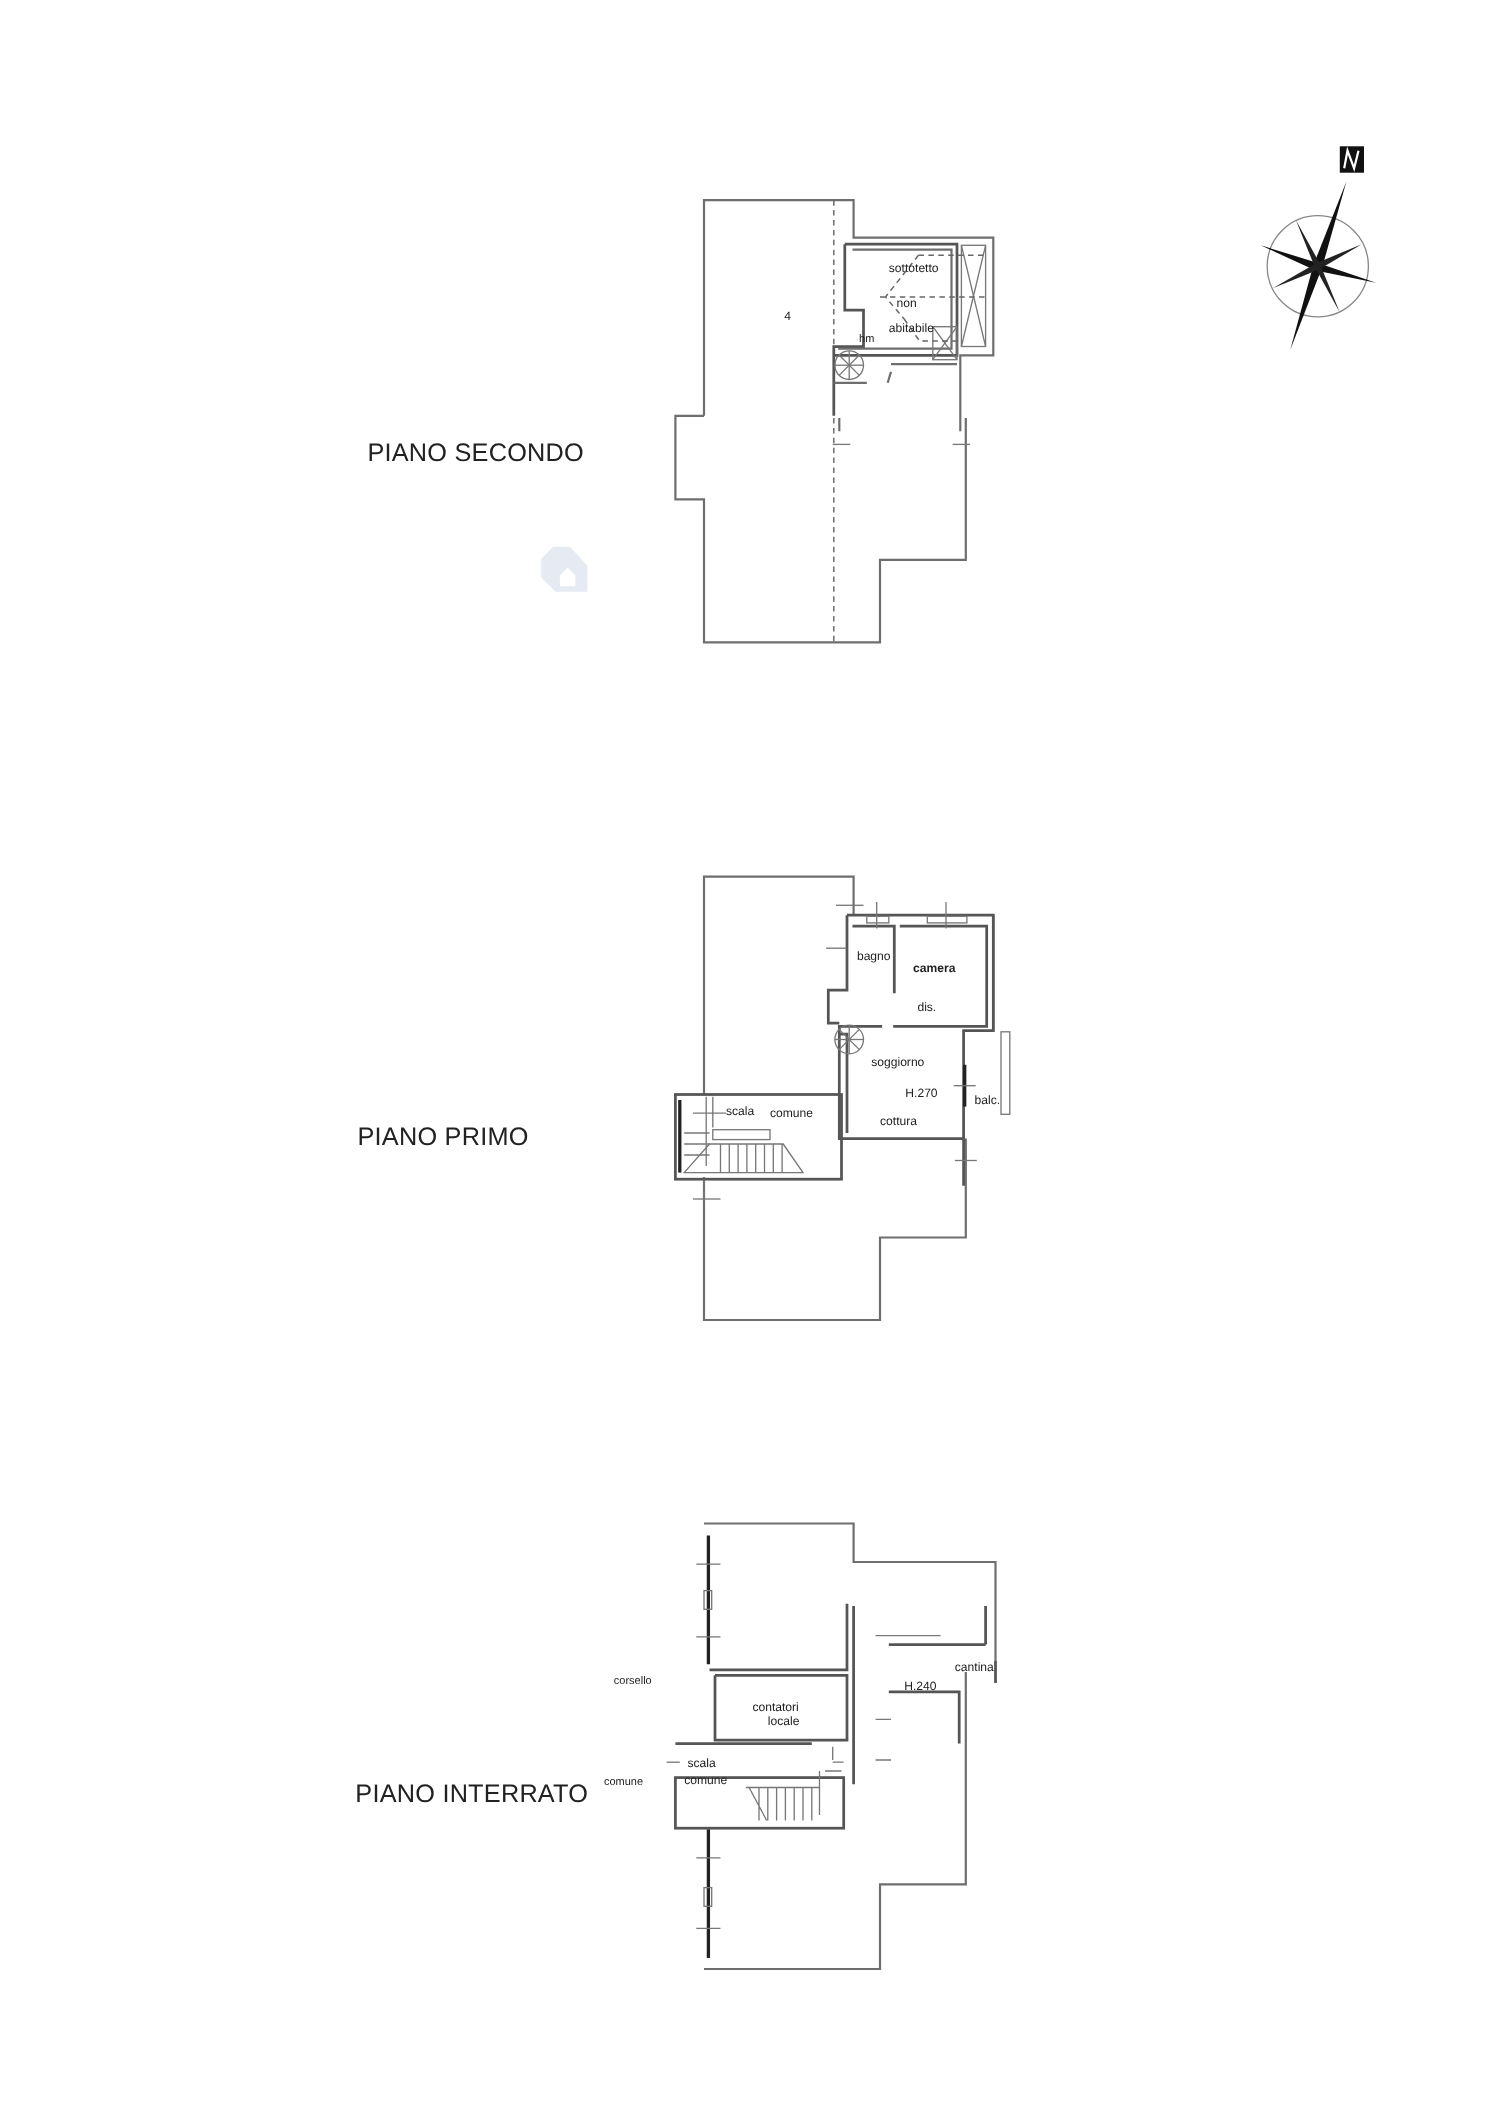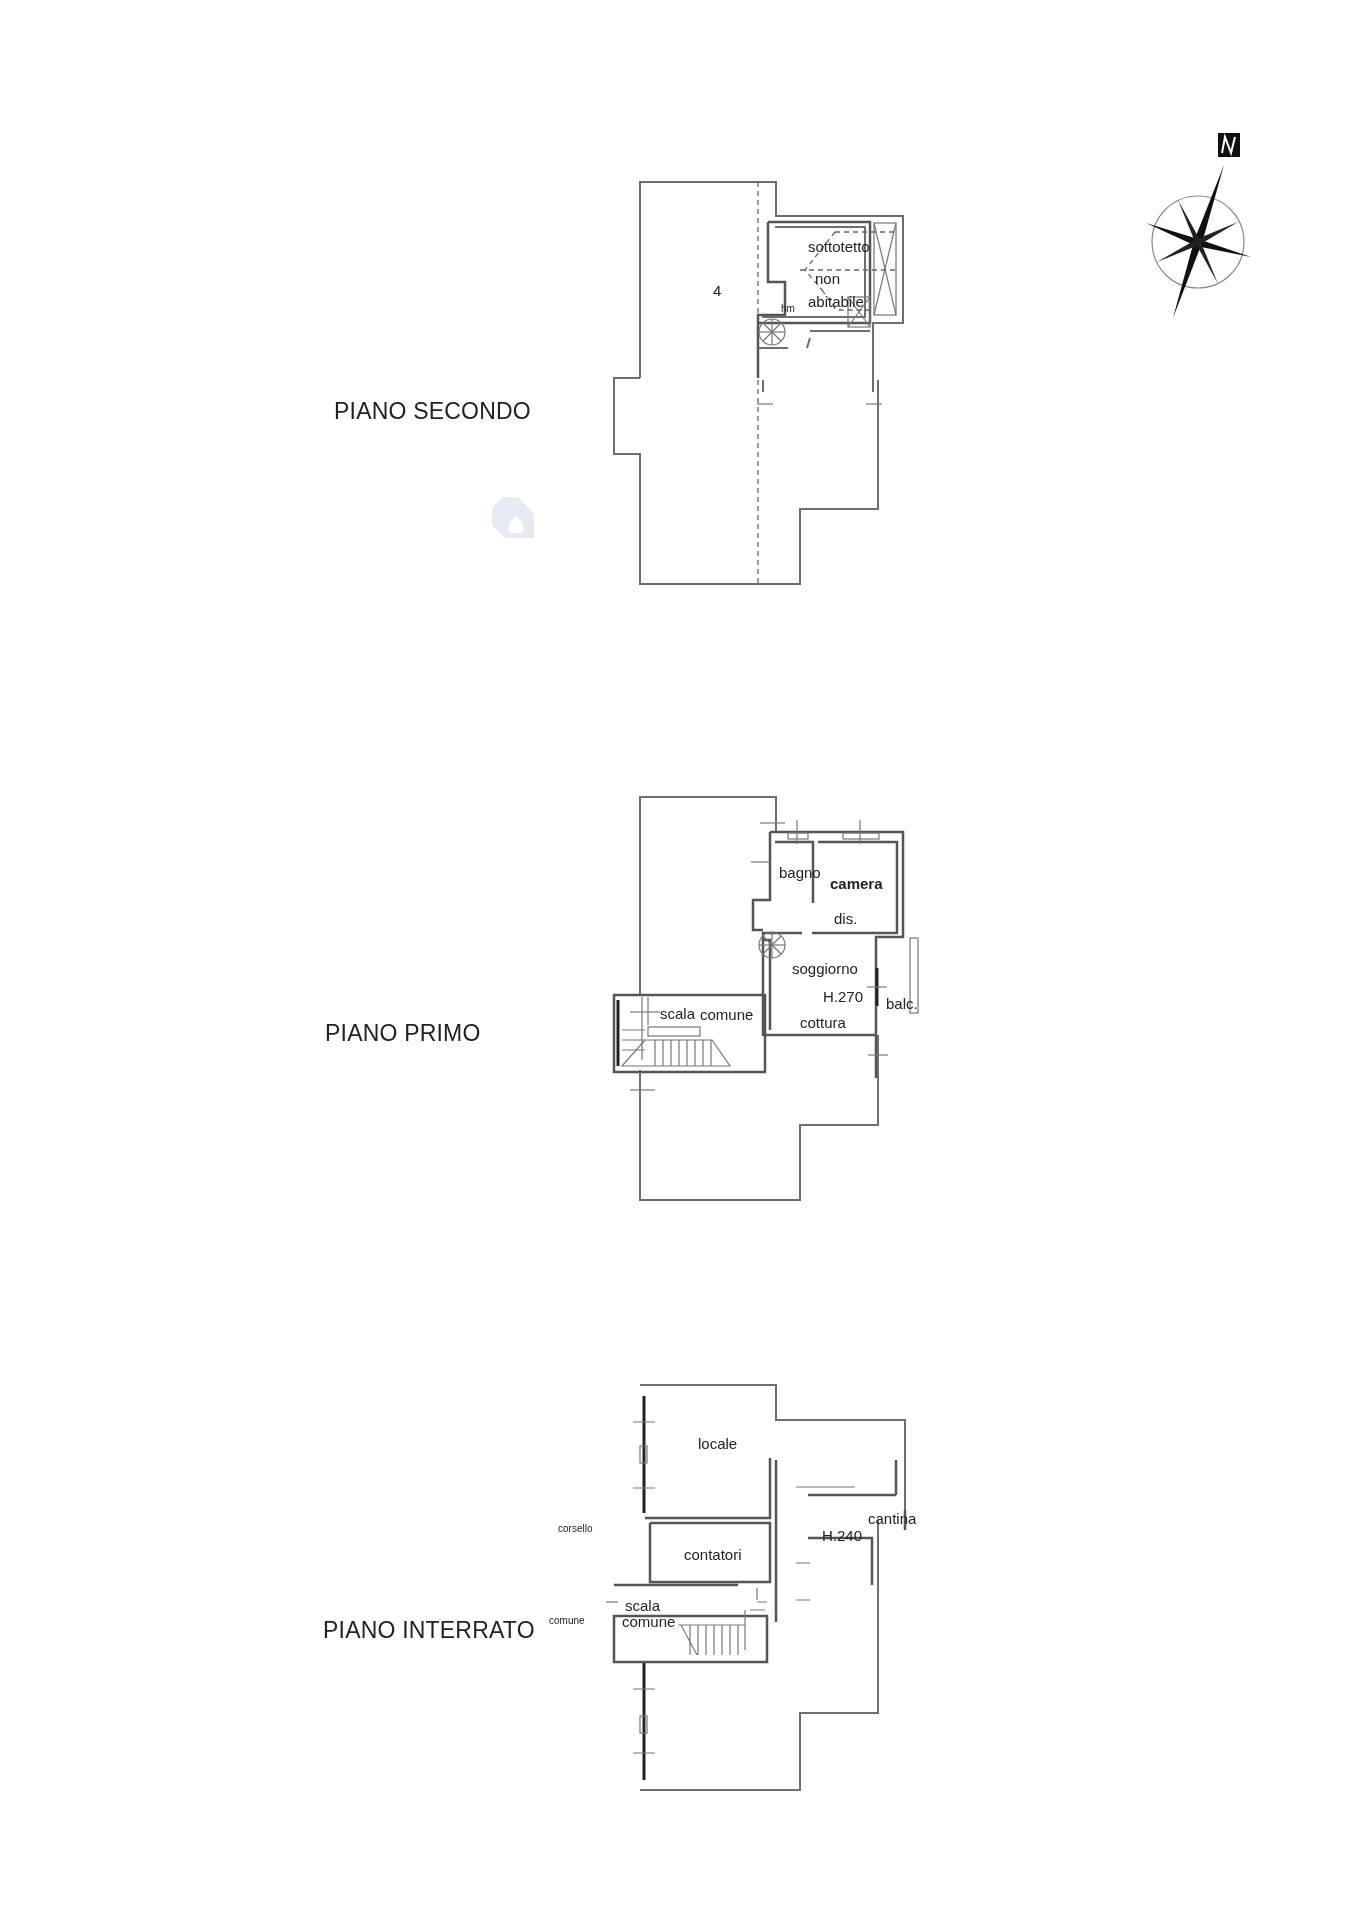--- a/index.html
+++ b/index.html
@@ -4,21 +4,21 @@
 <style>
   html, body { margin: 0; padding: 0; background: #ffffff; }
   body { width: 1357px; height: 1920px; position: relative; overflow: hidden; font-family: "Liberation Sans", sans-serif; }
   svg.plan { position: absolute; left: 0; top: 0; width: 1357px; height: 1920px; }
   .wall { fill: none; stroke: #6e6e6e; stroke-width: 2; }
   .wall-d { fill: none; stroke: #555; stroke-width: 2.5; }
   .thin { fill: none; stroke: #777; stroke-width: 1.2; }
   .dash { fill: none; stroke: #666; stroke-width: 1.3; stroke-dasharray: 5 4; }
   .win { fill: none; stroke: #222; stroke-width: 3; }
   .floor-label { position: absolute; font-size: 23px; color: #222; letter-spacing: 0.2px; white-space: nowrap; }
-  .room { position: absolute; font-size: 15px; color: #222; white-space: nowrap; }
+  .room { position: absolute; font-size: 11px; color: #222; white-space: nowrap; }
   .room.small { font-size: 10px; }
 </style>
 </head>
 <body>
 
 <svg class="plan" viewBox="0 0 1357 1920">
 
   <g>
     <path d="M503 497 L518 497 L534 514 L534 538 L505 538 L492 525 L492 508 Z" fill="#e6ebf3"></path>
     <path d="M509 523 L516 516 L523 523 L523 533 L509 533 Z" fill="#ffffff"></path>
@@ -133,18 +133,18 @@
 <div class="room" style="left:795px; top:910px;margin-left:39px;">dis.</div>
 <div class="room" style="left:792px; top:960px;">soggiorno</div>
 <div class="room" style="left:791px; top:988px;margin-left:32px;">H.270</div>
 <div class="room" style="left:800px; top:1014px;">cottura</div>
 <div class="room" style="left:886px; top:995px;">balc.</div>
 <div class="room" style="left:660px; top:1005px;">scala</div>
 <div class="room" style="left:700px; top:1006px;">comune</div>
 
 <div class="room small" style="left:558px; top:1523px;">corsello</div>
 <div class="room small" style="left:549px; top:1615px;">comune</div>
-<div class="room" style="left:687px; top:1435px;padding-left:11px;">locale</div>
+<div class="room" style="left:687px; top:1559px;padding-left:11px;">locale</div>
 <div class="room" style="left:684px; top:1546px;">contatori</div>
 <div class="room" style="left:822px; top:1510px;margin-left:46px;">cantina</div>
 <div class="room" style="left:822px; top:1527px;">H.240</div>
 <div class="room" style="left:625px; top:1597px;">scala</div>
 <div class="room" style="left:622px; top:1613px;">comune</div>
 
 </body></html>

